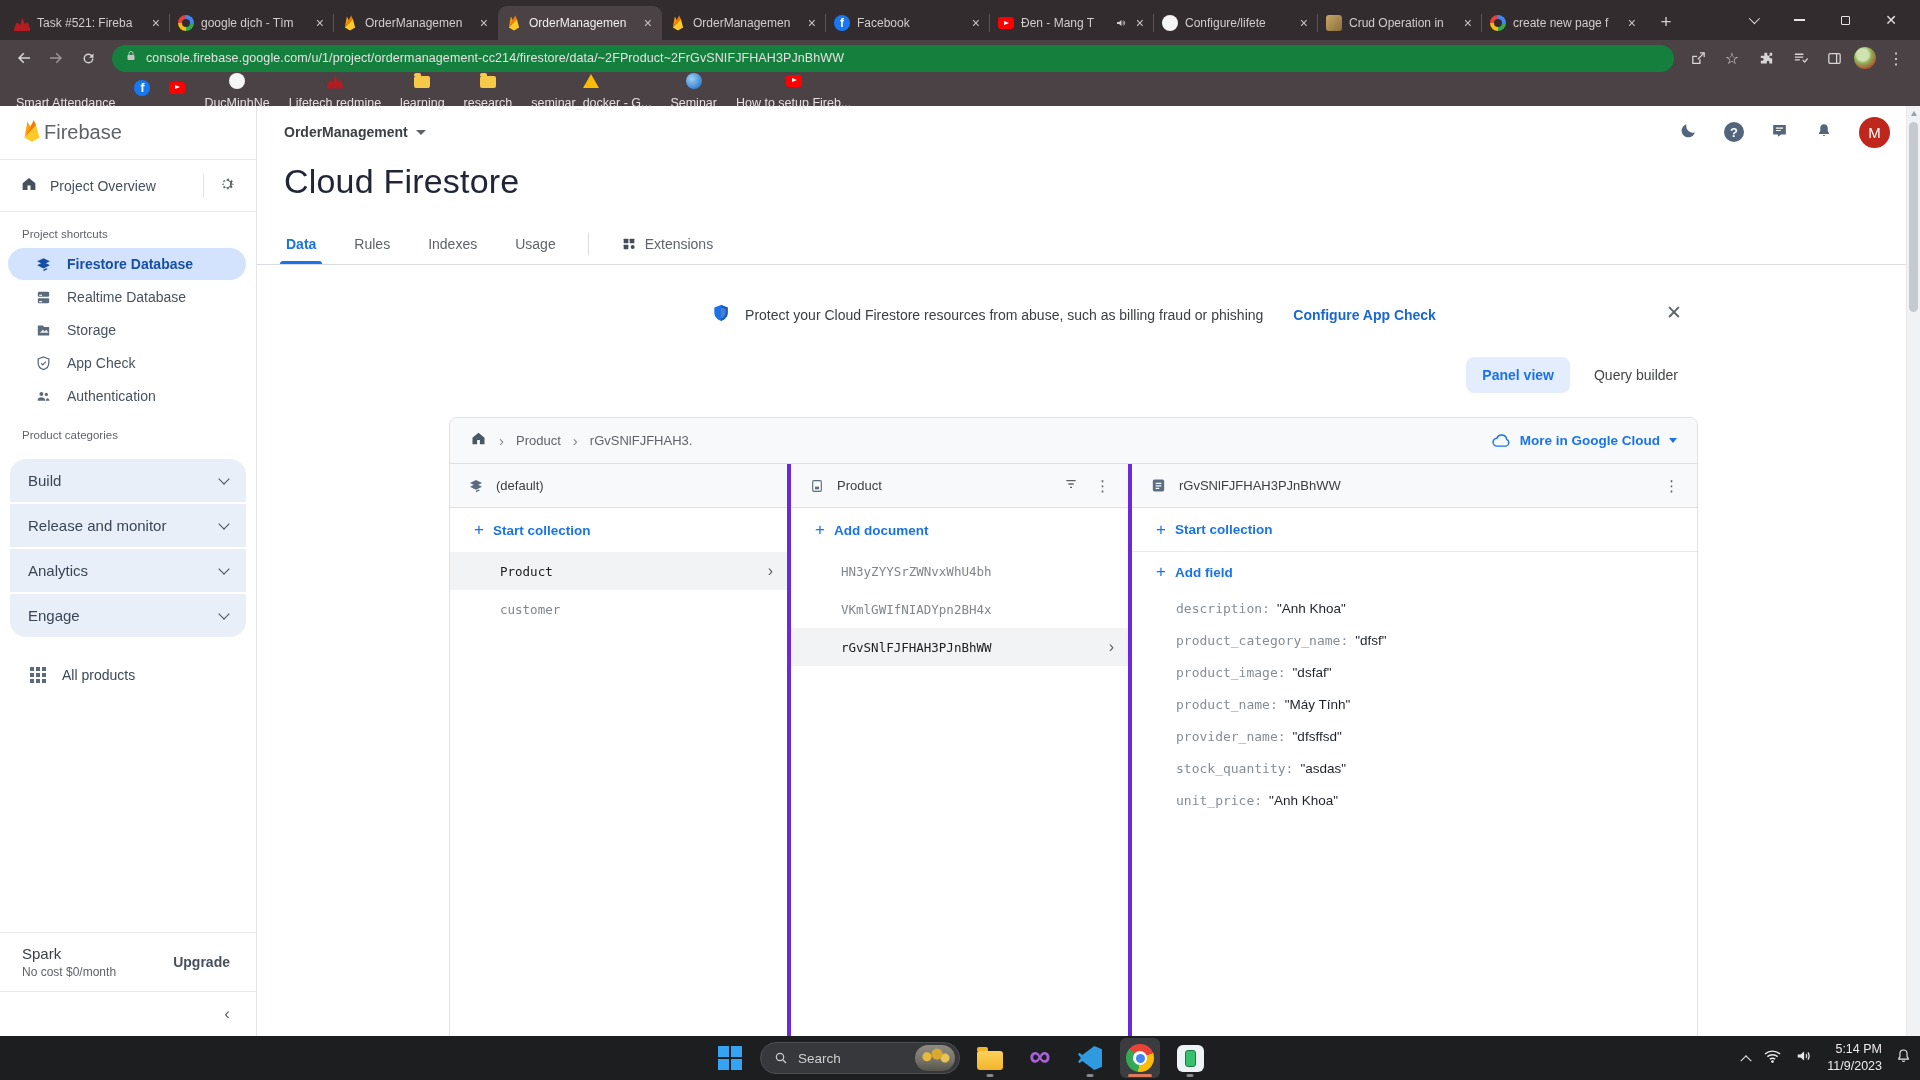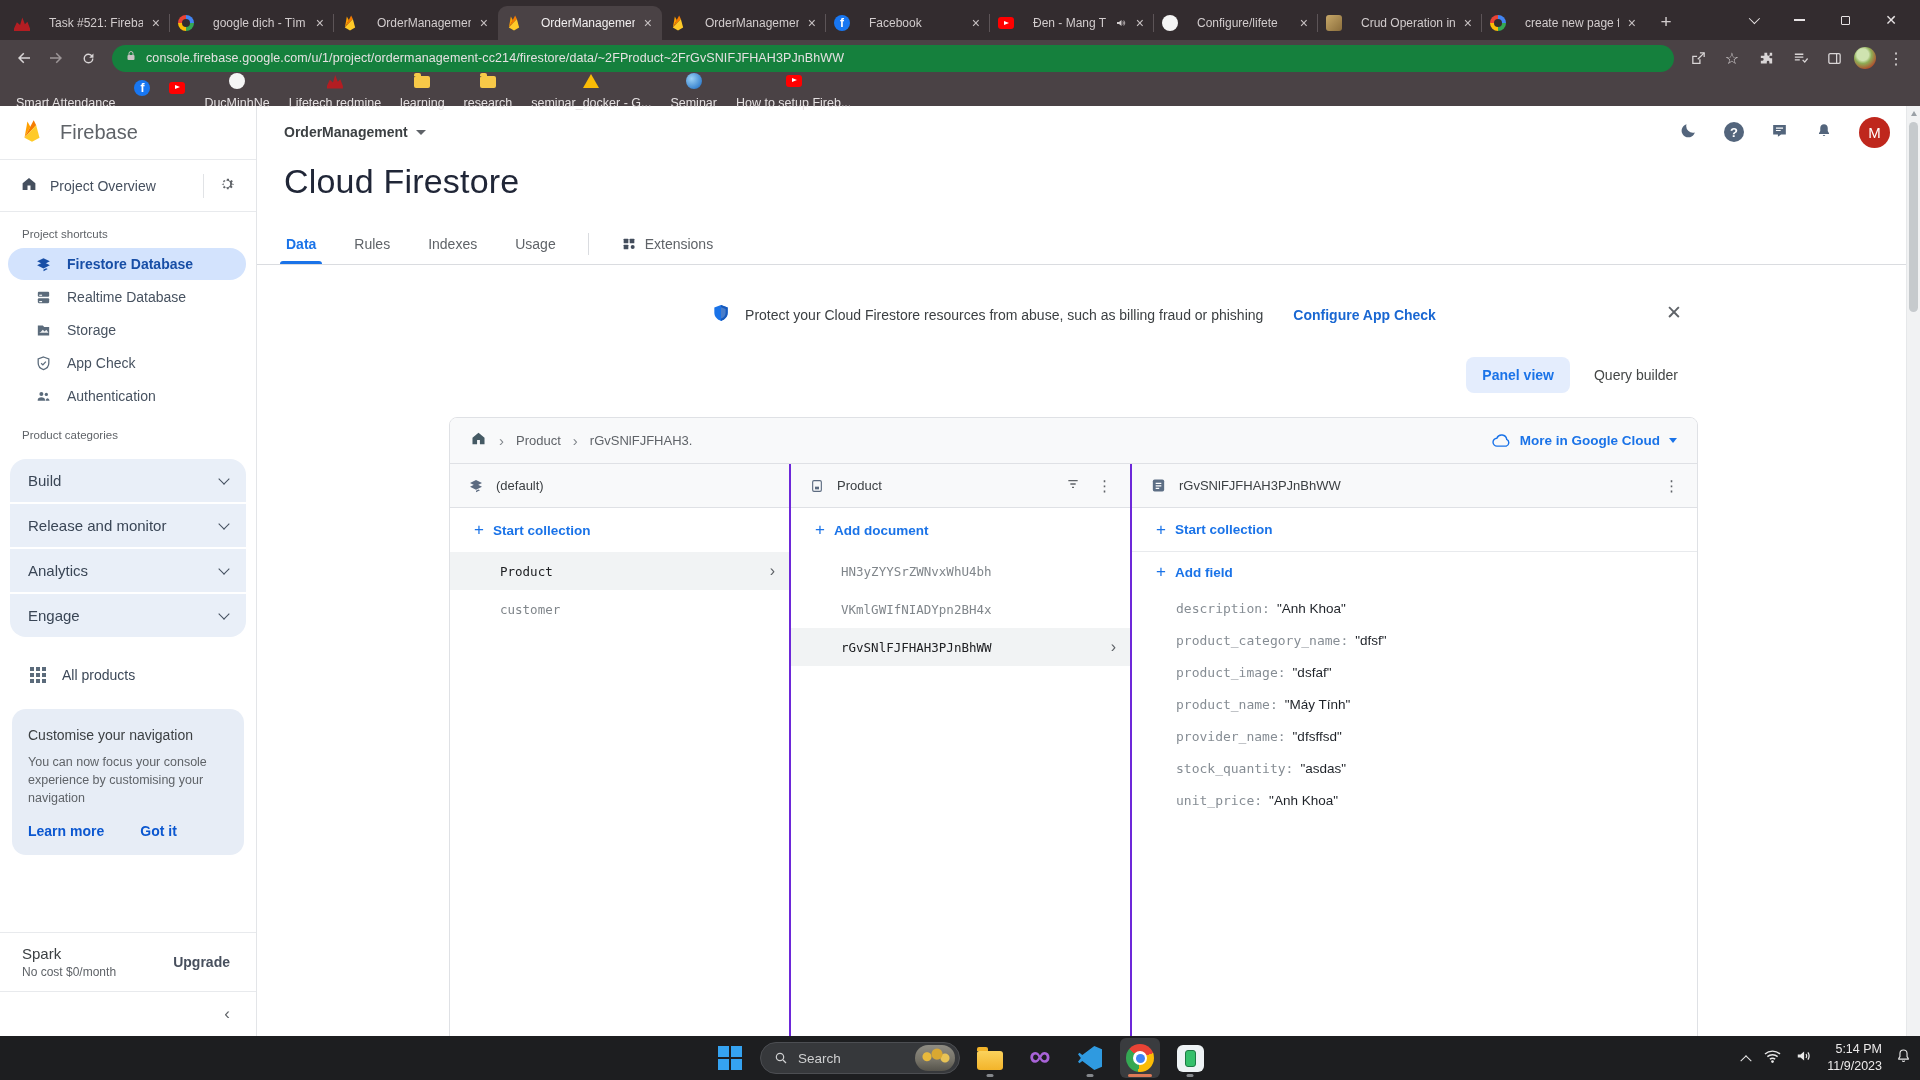--- a/index.html
+++ b/index.html
@@ -5,21 +5,21 @@
   * { margin:0; padding:0; box-sizing:border-box; }
   html,body { width:1920px; height:1080px; overflow:hidden; font-family:"Liberation Sans",sans-serif; background:#fff; }
   .ellip { white-space:nowrap; overflow:hidden; text-overflow:clip; }
 
   
   .tabstrip { height:40px; background:#332c2f; display:flex; align-items:flex-end; padding:0 6px; }
   .tab { width:164px; height:34px; display:flex; align-items:center; gap:7px; padding:0 8px; border-radius:9px 9px 0 0;
          color:#d2cccd; font-size:12px; position:relative; cursor:default; flex:0 1 164px; min-width:0; }
   .tab.active { background:#4a4245; color:#f2eff0; }
   .tab:not(.active)+.tab:not(.active)::before { content:""; position:absolute; left:-1px; top:8px; height:18px; width:1px; background:#5c5457; }
-  .tab-title { flex:1; min-width:0;margin-left:12px; }
+  .tab-title { flex:1; min-width:0; }
   .tab-x { font-size:14px; color:#c9c3c4; padding:0 2px; }
   .fav { width:16px; height:16px; flex:0 0 16px; display:inline-flex; align-items:center; justify-content:center; }
   .ic-firebase svg{ display:block; }
   .ic-google { border-radius:50%; background:conic-gradient(#4285f4 0 25%, #34a853 25% 50%, #fbbc05 50% 75%, #ea4335 75%); position:relative; }
   .ic-google::after { content:""; position:absolute; inset:4px; background:#332c2f; border-radius:50%; }
   .ic-fb { border-radius:50%; background:#1877f2; color:#fff; font-weight:bold; font-size:12px; display:flex; align-items:center; justify-content:center; }
   .ic-yt { width:16px; height:12px; border-radius:3px; background:#f00; position:relative; }
   .ic-yt::after { content:""; position:absolute; left:6px; top:3.5px; border-left:5px solid #fff; border-top:2.8px solid transparent; border-bottom:2.8px solid transparent; }
   .ic-gh { border-radius:50%; background:#f5f5f5; }
   .ic-redmine { background:#b31d22; clip-path:polygon(0 85%,18% 45%,38% 62%,52% 15%,68% 58%,84% 42%,100% 85%,100% 100%,0 100%); }
@@ -48,21 +48,21 @@
   .avatar-mini { width:22px; height:22px; border-radius:50%; background:radial-gradient(circle at 40% 35%,#cfe3b0 0 30%,#8fae57 45%,#b0512e 75%,#5c3a23); }
 
   .bookmarks { height:30px; background:#4a4245; display:flex; align-items:center; gap:19px; padding:0 16px; font-size:12.5px; color:#e5e1e2; }
   .bm { display:flex; align-items:center; gap:7px;flex-direction:column; }
 
   
   .app { display:flex; height:930px; background:#fff; }
 
   
   .sb { width:257px; flex:0 0 257px; border-right:1px solid #e3e5e8; display:flex; flex-direction:column; background:#fff; }
-  .sb-brand { height:54px; display:flex; align-items:center; gap:18px; padding:0 22px; border-bottom:1px solid #e8eaed; }
+  .sb-brand { height:54px; display:flex; align-items:center; gap:2px; padding:0 22px; border-bottom:1px solid #e8eaed; }
   .sb-brand-name { font-size:20px; color:#5f6368; }
   .sb-po { height:52px; display:flex; align-items:center; padding:0 20px; border-bottom:1px solid #e8eaed; color:#454f5e; }
   .sb-po-label { font-size:14px; margin-left:12px; flex:1; }
   .sb-po-sep { width:1px; height:24px; background:#e1e3e6; margin-right:14px; }
   .sb-section-label { font-size:11.5px; color:#5f6368; padding:16px 0 8px 22px; }
   .nav-item { height:32px; display:flex; align-items:center; gap:14px; padding:0 0 0 26px; margin:0 10px 1px 8px; color:#475260; font-size:14px; border-radius:18px; }
   .nav-item .nicon { width:19px; display:flex; justify-content:center; color:#5b6b7b; }
   .nav-item.sel { background:#d3e3fd; color:#174ea6; font-weight:bold; }
   .nav-item.sel .nicon { color:#174ea6; }
   .cat-group { margin:10px 10px 0 10px; }
@@ -109,21 +109,21 @@
   .pill-btn.sel { background:#e4edfd; color:#1a73e8; font-weight:bold; }
 
   .panel { margin-top:24px; border:1px solid #dfe1e5; border-radius:8px 8px 0 0; height:622px; display:flex; flex-direction:column; overflow:hidden; }
   .crumbbar { height:46px; background:#f8f9fa; border-bottom:1px solid #dfe1e5; display:flex; align-items:center; padding:0 20px; gap:12px; }
   .crumb-sep { color:#80868b; font-size:15px; }
   .crumb { font-size:13px; color:#5f6368; }
   .more-link { margin-left:auto; display:flex; align-items:center; gap:9px; color:#1a73e8; font-size:13.5px; font-weight:bold; }
   .caret-blue { width:0;height:0;border-left:4.5px solid transparent;border-right:4.5px solid transparent;border-top:5px solid #1a73e8; }
   .cols { flex:1; display:flex; min-height:0; }
   .col { display:flex; flex-direction:column; min-width:0; }
-  .col1,.col2 { width:341px; flex:0 0 341px; border-right:2px solid #6d28d9; }
+  .col1,.col2 { width:341px; flex:0 0 341px; border-right:4px solid #6d28d9; }
   .col3 { flex:1; }
   .col-head { height:44px; background:#f8f9fa; border-bottom:1px solid #dfe1e5; display:flex; align-items:center; gap:12px; padding:0 14px 0 18px; color:#3c4043; font-size:13px; flex:0 0 44px; }
   .col-head .spacer { flex:1; }
   .kebab { color:#5f6368; font-size:15px; letter-spacing:0; padding:0 4px; }
   .action-row { height:44px; display:flex; align-items:center; gap:9px; padding-left:24px; color:#1a73e8; font-size:13.5px; font-weight:bold; flex:0 0 44px; }
   .action-row .plus { font-size:17px; font-weight:normal; }
   .action-row.bordered { border-bottom:1px solid #e8eaed; }
   .drow { height:38px; display:flex; align-items:center; padding:0 14px 0 50px; font-family:"DejaVu Sans Mono",monospace; font-size:12.5px; color:#80868b; position:relative; flex:0 0 38px; }
   .drow.sel { background:#f1f3f4; color:#202124; }
   .drow .rchev { position:absolute; right:14px; color:#5f6368; font-size:16px; font-family:"Liberation Sans",sans-serif; }
@@ -463,28 +463,20 @@
       <div class="cat-item">
           <span>Engage</span>
           <span class="chev-down"></span>
         </div>
     </div>
     <div class="all-products">
       <span class="grid9"></span>
       <span>All products</span>
     </div>
 
-    <div class="promo">
-      <div class="promo-title">Customise your navigation</div>
-      <div class="promo-body">You can now focus your console experience by customising your navigation</div>
-      <div class="promo-links">
-        <span class="promo-link">Learn more</span>
-        <span class="promo-link">Got it</span>
-      </div>
-    </div>
 
     <div class="sb-spacer"></div>
     <div class="plan">
       <div>
         <div class="plan-name">Spark</div>
         <div class="plan-detail">No cost $0/month</div>
       </div>
       <span class="plan-upgrade">Upgrade</span>
     </div>
     <div class="collapse-row">

